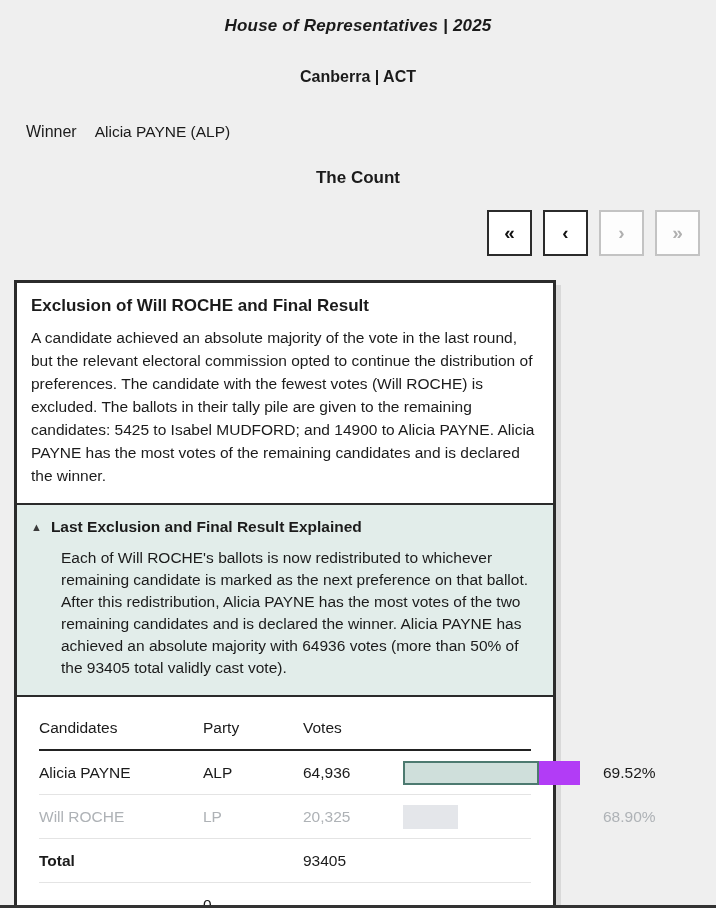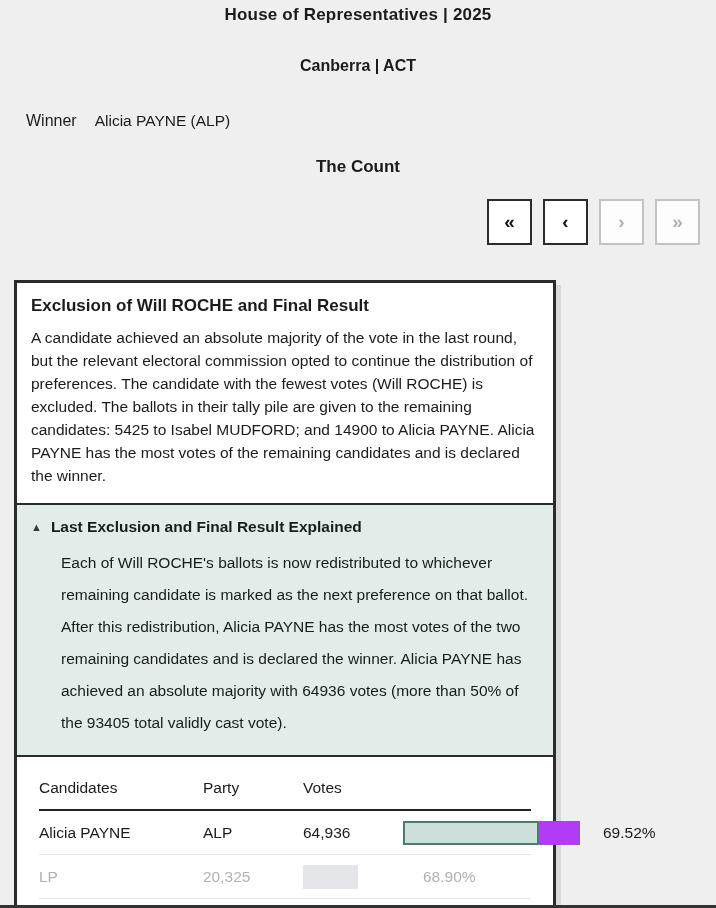--- a/index.html
+++ b/index.html
@@ -4,21 +4,21 @@
 <style>
   html,body { margin:0; padding:0; }
   body {
     width:716px; height:908px;
     background:#efefef;
     font-family:"Liberation Sans", sans-serif;
     color:#1b1b1b;
     position:relative;
     overflow:hidden;
   }
-  .page-title   { text-align:center; padding-top:5px; font-weight:bold; font-size:17px; letter-spacing:.2px; }
+  .page-title   { text-align:center; padding-top:16px; font-weight:bold; font-size:17px; letter-spacing:.2px;font-style:italic; }
   .page-subtitle{ text-align:center; margin-top:32px; font-weight:bold; font-size:16px; }
   .winner-row   { margin:37px 0 0 26px; font-size:15.5px; }
   .winner-label { font-weight:normal; font-size:16px; margin-right:18px; }
   .count-heading{ text-align:center; margin-top:27px; font-weight:bold; font-size:17px; }
 
   .nav-row { display:flex; justify-content:flex-end; gap:11px; margin:22px 16px 0 0; }
   .nav-btn {
     width:45px; height:46px; box-sizing:border-box;
     background:#ffffff; border:2px solid #2b2b2b;
     font-family:"Liberation Sans", sans-serif;
@@ -43,21 +43,21 @@
   .explainer {
     background:#e2edea;
     border-top:2px solid #2b2b2b; border-bottom:2px solid #2b2b2b;
     padding:13px 14px 16px;
   }
   .explainer-heading {
     display:flex; align-items:center; gap:9px;
     font-size:15.5px; font-weight:bold; cursor:pointer;
   }
   .collapse-triangle { font-size:11px; color:#3a3a3a; line-height:1; }
-  .explainer-body { margin:11px 0 0 30px; font-size:15.5px; line-height:32px; }
+  .explainer-body { margin:11px 0 0 30px; font-size:15.5px; line-height:22px; }
 
   .results { padding:8px 22px 12px; }
   .tgrid {
     display:grid;
     grid-template-columns:164px 100px 100px 180px 1fr;
     align-items:center;
     font-size:15.5px;
   }
   .thead {
     font-weight:normal;
@@ -132,20 +132,21 @@
           <div>64,936</div>
           <div>
             <div class="bar-track">
               <div class="bar-base" style="width: 136px;"></div>
               <div class="bar-gain" style="width: 41px;"></div>
             </div>
           </div>
           <div class="pct-cell">69.52%</div>
         </div>
         <div class="tgrid trow muted">
+          <div>Will ROCHE</div>
           <div>LP</div>
           <div>20,325</div>
           <div>
             <div class="bar-track">
               <div class="bar-base excluded" style="width: 55px;"></div>
             </div>
           </div>
           <div class="pct-cell">68.90%</div>
         </div>
       </div>

